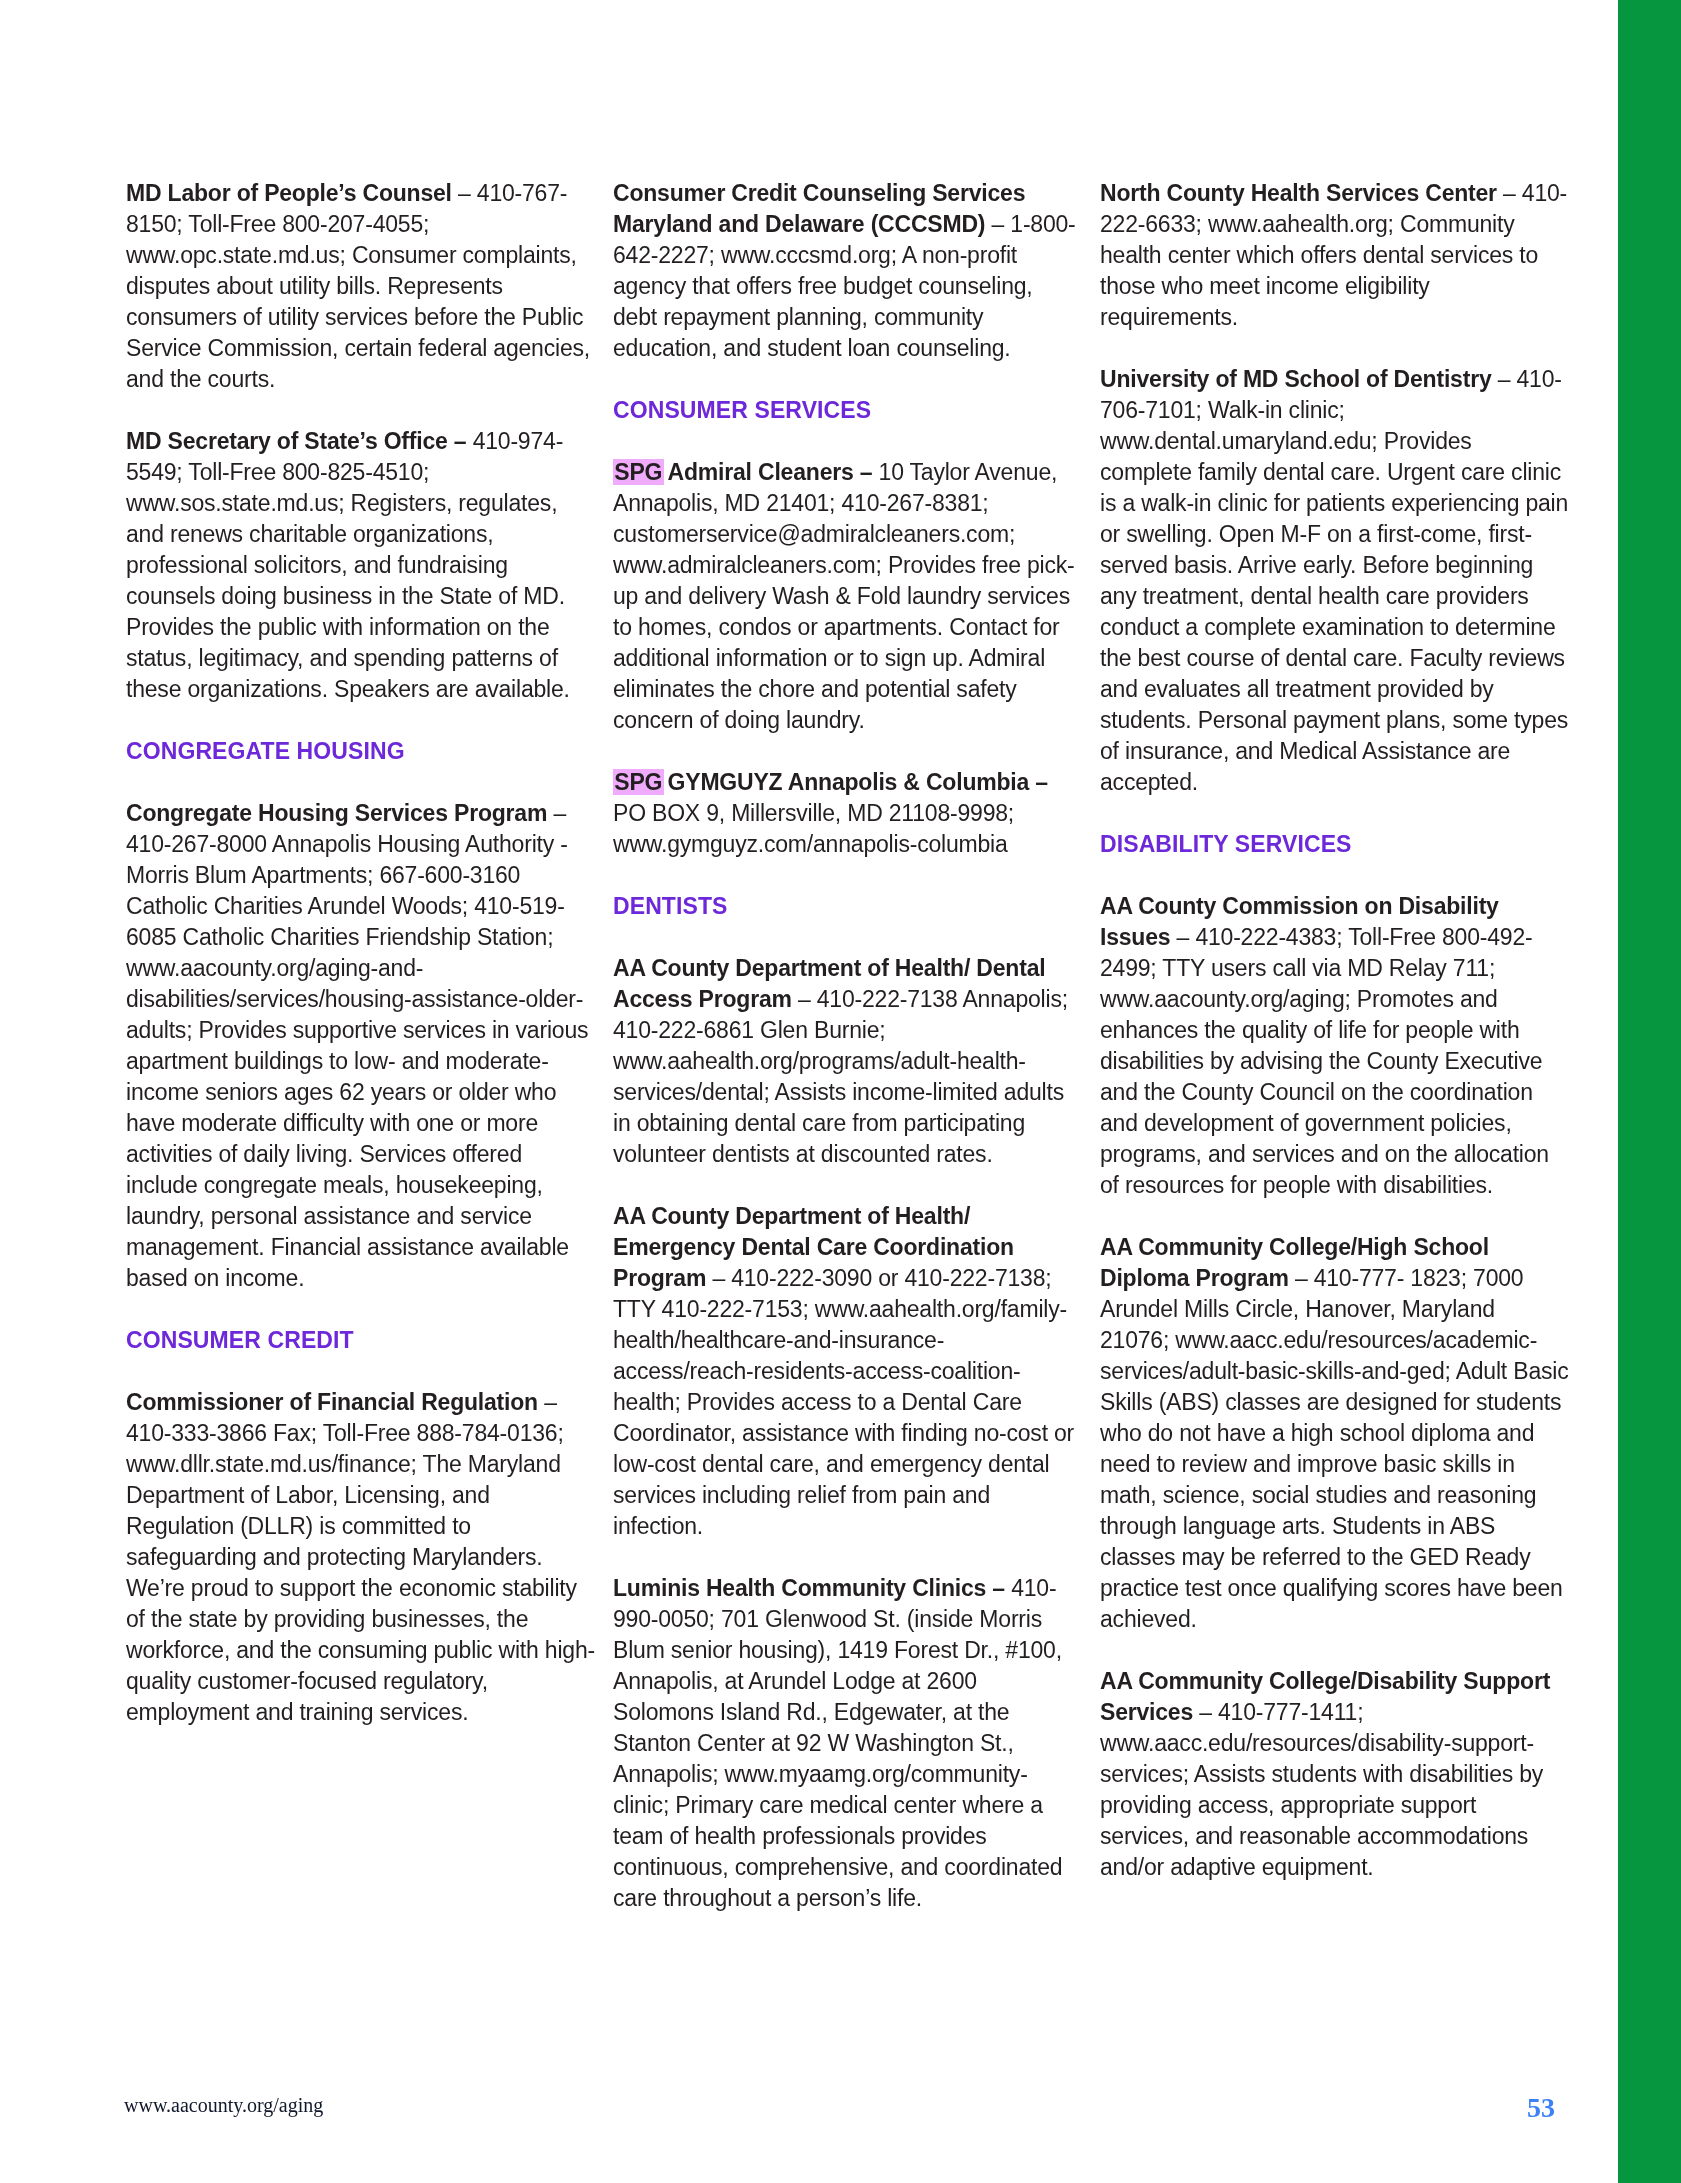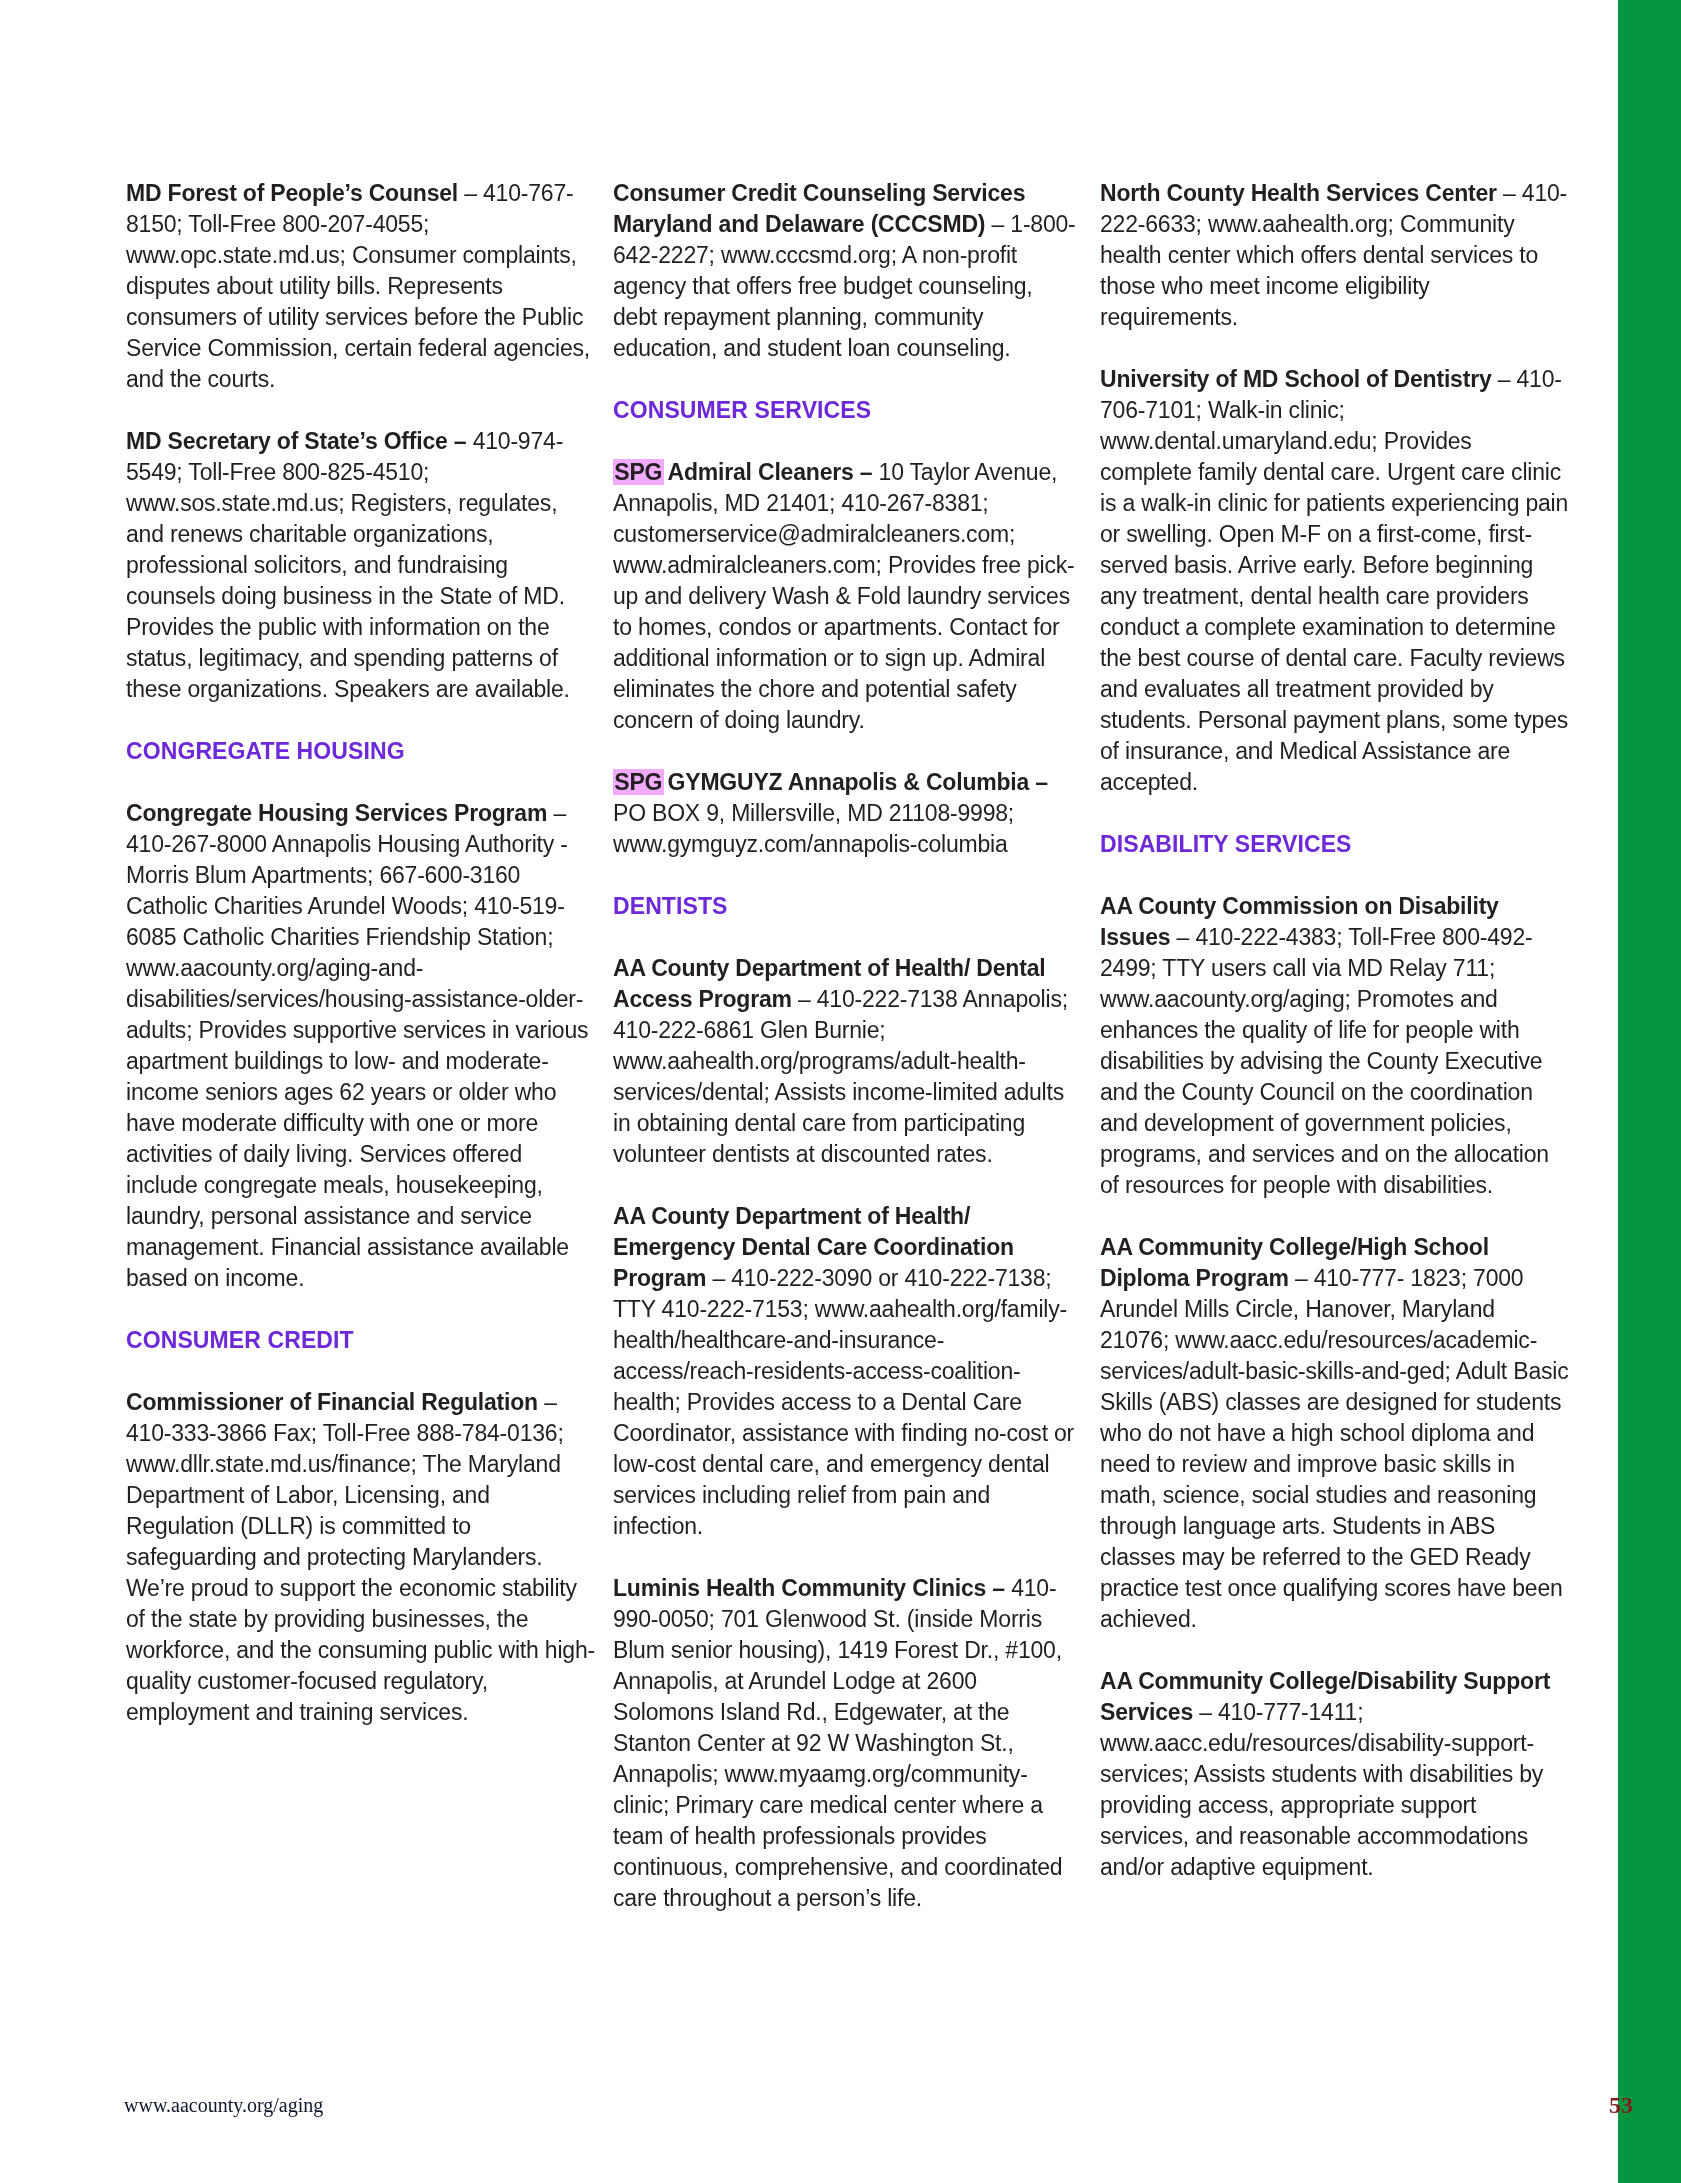--- a/index.html
+++ b/index.html
@@ -11,29 +11,29 @@
   .green-bar { position:absolute; left:1618px; top:0; width:63px; height:2183px; background:#05963f; }
   .col { position:absolute; top:178px; width:469px; }
   .col1 { left:126px; }
   .col2 { left:613px; }
   .col3 { left:1100px; }
   .entry { font-size:23px; line-height:31px; margin:0 0 31px 0; letter-spacing:-0.2px; }
   .entry .name { font-weight:bold; }
   .heading { color:#6d28d9; font-weight:bold; font-size:23px; line-height:31px; margin:0 0 31px 0; letter-spacing:0.1px; }
   .spg { background:#f0abfc; font-weight:bold; padding:0 1.3px; margin-right:4px; }
   .footer-url { position:absolute; left:124px; top:2094px; font-family:"Liberation Serif", serif; font-size:20px; color:#0f172a; }
-  .page-num { position:absolute; left:1609px; top:2092px; font-family:"Liberation Serif", serif; font-weight:bold; font-size:24px; color:#7f1d1d; }
+  .page-num { position:absolute; left:1527px; top:2092px; font-family:"Liberation Serif", serif; font-weight:bold; font-size:28px; color:#3b82f6; }
 </style>
 </head>
 <body>
 
 <div class="green-bar"></div>
 
 <div class="col col1">
-  <p class="entry"><span class="name">MD Forest of People’s Counsel</span><span> – 410-767-8150; Toll-Free 800-207-4055; www.opc.state.md.us; Consumer complaints, disputes about utility bills. Represents consumers of utility services before the Public Service Commission, certain federal agencies, and the courts.</span></p>
+  <p class="entry"><span class="name">MD Labor of People’s Counsel</span><span> – 410-767-8150; Toll-Free 800-207-4055; www.opc.state.md.us; Consumer complaints, disputes about utility bills. Represents consumers of utility services before the Public Service Commission, certain federal agencies, and the courts.</span></p>
   <p class="entry"><span class="name">MD Secretary of State’s Office –</span><span> 410-974-5549; Toll-Free 800-825-4510; www.sos.state.md.us; Registers, regulates, and renews charitable organizations, professional solicitors, and fundraising counsels doing business in the State of MD. Provides the public with information on the status, legitimacy, and spending patterns of these organizations. Speakers are available.</span></p>
   <h2 class="heading">CONGREGATE HOUSING</h2>
   <p class="entry"><span class="name">Congregate Housing Services Program</span><span> – 410-267-8000 Annapolis Housing Authority - Morris Blum Apartments; 667-600-3160 Catholic Charities Arundel Woods; 410-519-6085 Catholic Charities Friendship Station; www.aacounty.org/aging-and-disabilities/services/housing-assistance-older-adults; Provides supportive services in various apartment buildings to low- and moderate-income seniors ages 62 years or older who have moderate difficulty with one or more activities of daily living. Services offered include congregate meals, housekeeping, laundry, personal assistance and service management. Financial assistance available based on income.</span></p>
   <h2 class="heading">CONSUMER CREDIT</h2>
   <p class="entry"><span class="name">Commissioner of Financial Regulation</span><span> – 410-333-3866 Fax; Toll-Free 888-784-0136; www.dllr.state.md.us/finance; The Maryland Department of Labor, Licensing, and Regulation (DLLR) is committed to safeguarding and protecting Marylanders. We’re proud to support the economic stability of the state by providing businesses, the workforce, and the consuming public with high-quality customer-focused regulatory, employment and training services.</span></p>
 </div>
 
 <div class="col col2">
   <p class="entry"><span class="name">Consumer Credit Counseling Services Maryland and Delaware (CCCSMD)</span><span> – 1-800-642-2227; www.cccsmd.org; A non-profit agency that offers free budget counseling, debt repayment planning, community education, and student loan counseling.</span></p>
   <h2 class="heading">CONSUMER SERVICES</h2>

